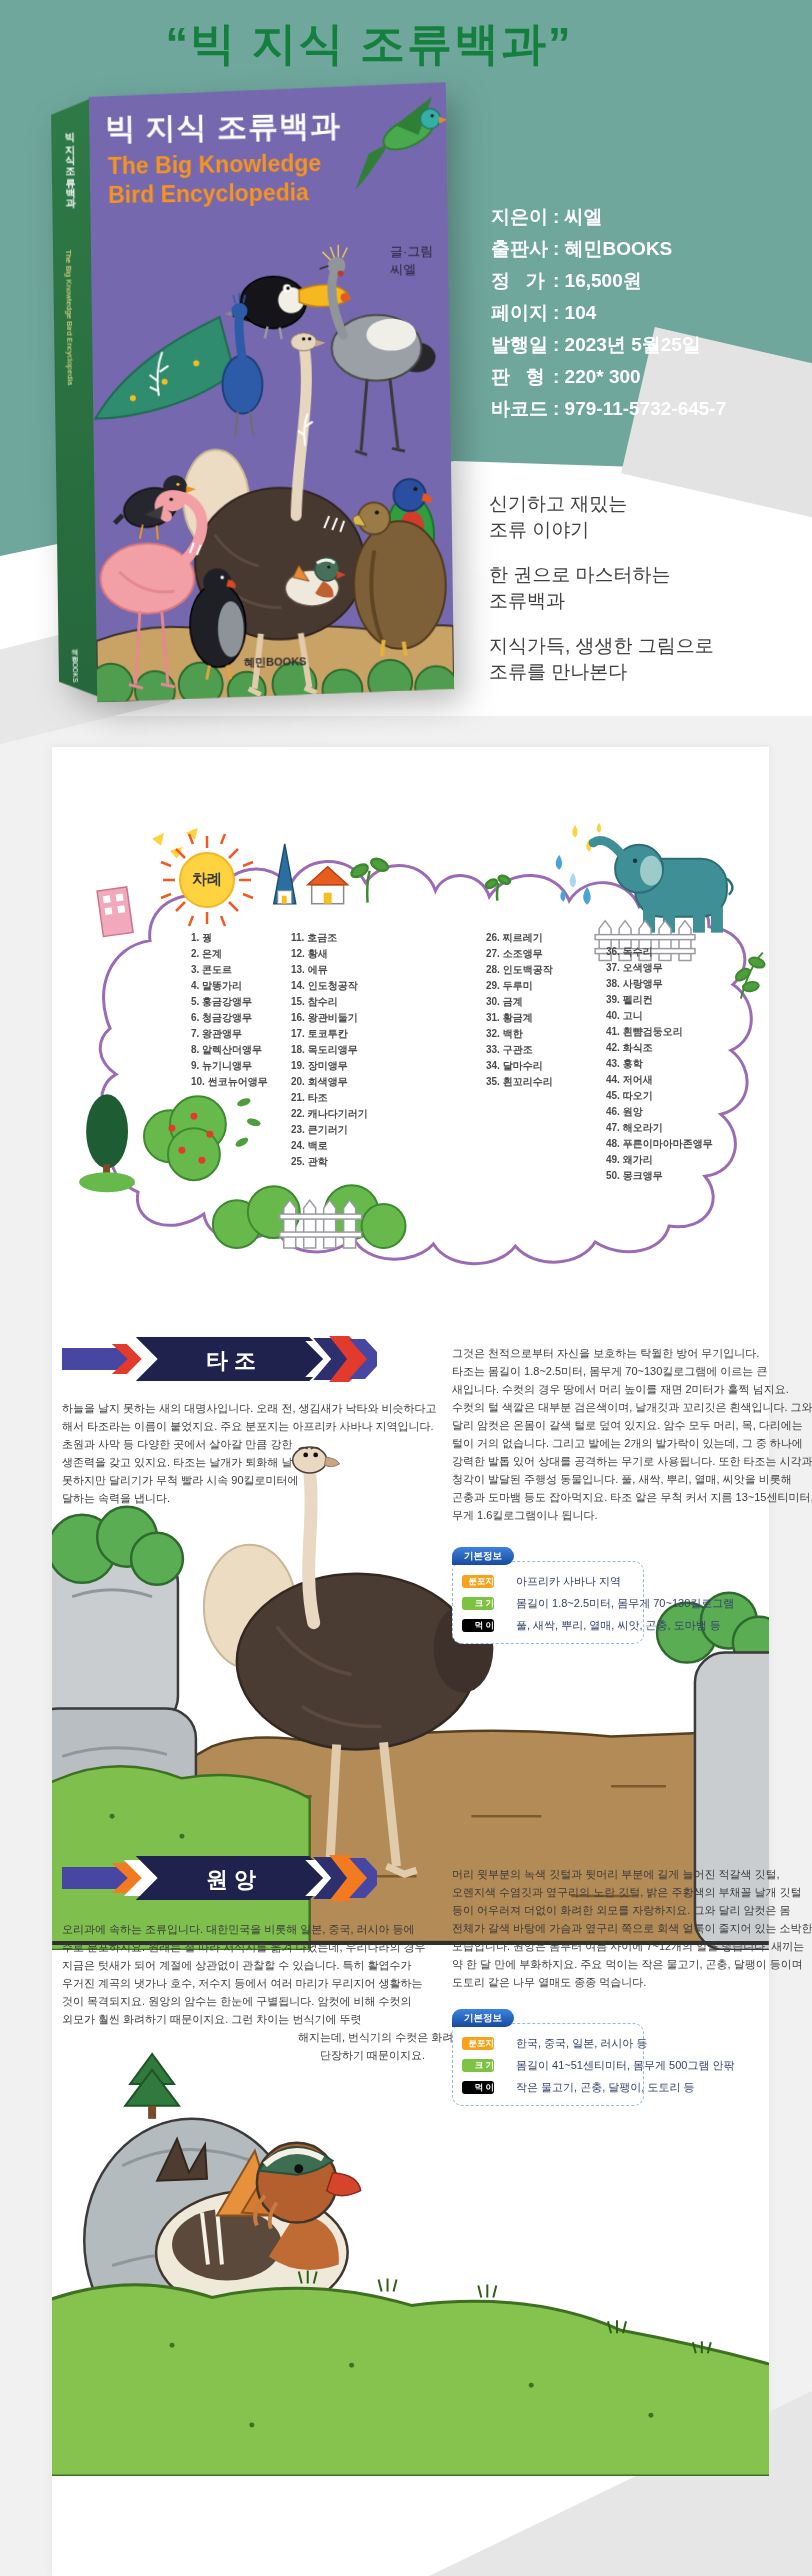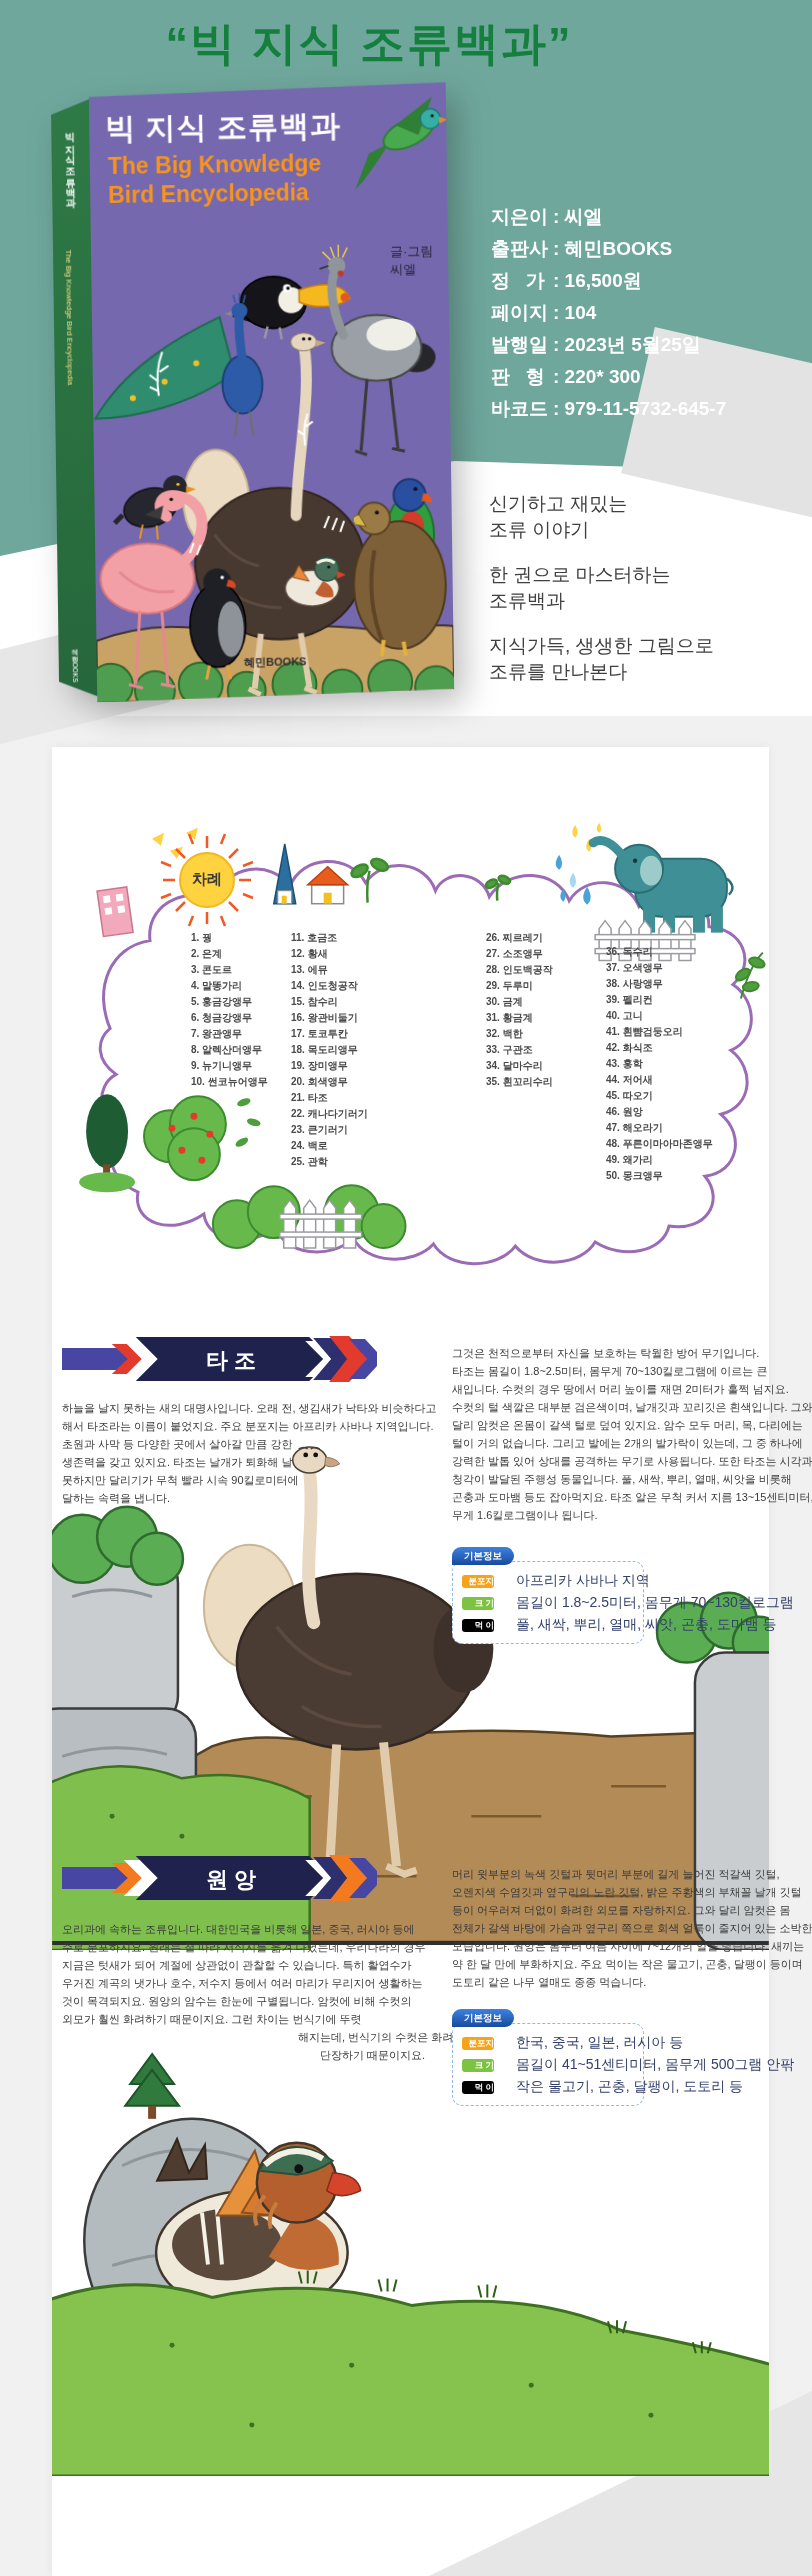--- a/index.html
+++ b/index.html
@@ -64,21 +64,21 @@
   .ib-ostrich{left:452px;top:1547px;} .ib-duck{left:452px;top:2009px;}
   .ib-tab{position:relative;z-index:2;width:62px;height:18px;line-height:18px;text-align:center;color:#fff;
           font-size:9.5px;font-weight:bold;background:linear-gradient(180deg,#3D82E0,#174A9E);
           border-radius:9px 9px 9px 0;}
   .ib-body{position:relative;margin-top:-4px;border:1.5px dashed #8FB7E8;border-radius:10px;background:#fff;
            padding:8px 7px 7px 9px;}
   .ib-row{display:flex;align-items:center;height:22px;}
   .ib-badge{flex:0 0 32px;height:13px;line-height:13px;text-align:right;border-radius:3px;color:#fff;
             font-size:8.5px;font-weight:bold;margin-right:22px;white-space:pre;}
   .ib-badge.b0{background:#F7A21B;} .ib-badge.b1{background:#7DC242;} .ib-badge.b2{background:#000000;}
-  .ib-text{font-size:14px;color:#33406B;white-space:nowrap;text-align:right;}
+  .ib-text{font-size:11px;color:#33406B;white-space:nowrap;text-align:right;}
   
   .wedge-bottom{left:429px;top:2391px;width:383px;height:185px;background:#E6E6E6;
                 clip-path:polygon(100% 0,100% 100%,0 100%);}
 </style>
 </head>
 <body>
 
 <div class="stage">
 
   <div class="abs white-under"></div>

